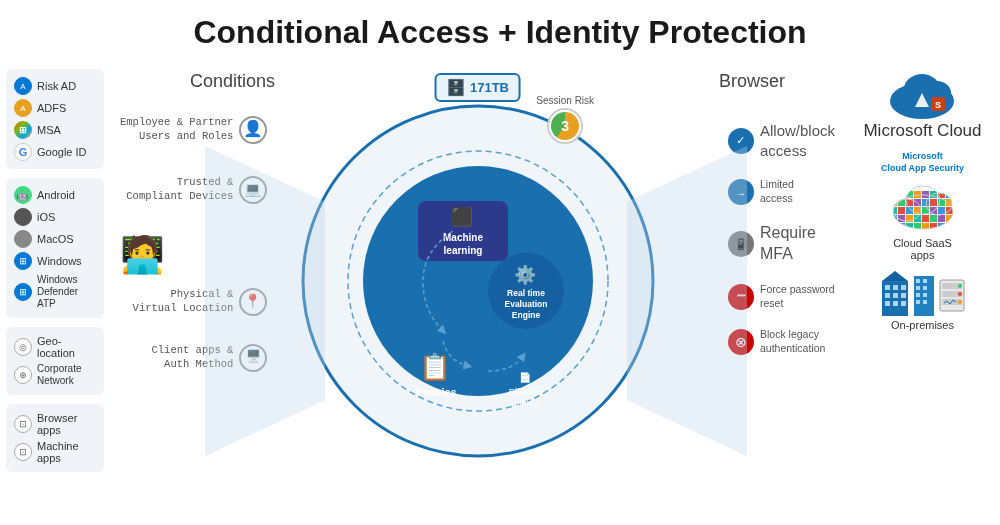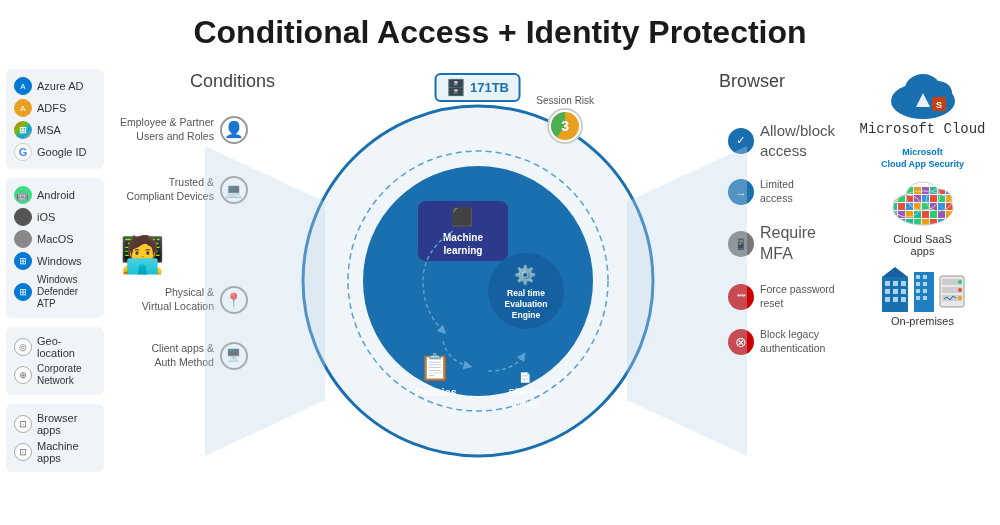--- a/index.html
+++ b/index.html
@@ -122,21 +122,21 @@
 
 <h1 class="main-title">Conditional Access + Identity Protection</h1>
 
 <div class="content-area">
 
   <div class="left-sidebar">
 
     <div class="sidebar-group">
       <div class="sidebar-item">
         <div class="icon-circle icon-azure">A</div>
-        <span>Azure AD</span>
+        <span>Risk AD</span>
       </div>
       <div class="sidebar-item">
         <div class="icon-circle icon-adfs" style="font-size:8px;">A</div>
         <span>ADFS</span>
       </div>
       <div class="sidebar-item">
         <div class="icon-circle icon-msa" style="font-size:8px; background: linear-gradient(135deg,#f25022,#7fba00,#00a4ef,#ffb900); border: none;">
           <span style="font-size:9px;font-weight:700;color:white;">⊞</span>
         </div>
         <span>MSA</span>
@@ -193,21 +193,21 @@
         <span>Machine apps</span>
       </div>
     </div>
   </div>
 
   <div class="center-diagram">
 
     <span class="section-label label-conditions">Conditions</span>
     <span class="section-label label-controls">Browser</span>
 
-    <div style="position:absolute; left:10px; top:55px;">
+    <div style="position:absolute; left:10px; top:55px;font-family:Liberation Mono, monospace;">
       <div style="font-size:10.5px; color:#555; text-align:right; margin-bottom:32px; line-height:1.3; display:flex; align-items:center; gap:6px; justify-content:flex-end;">
         <span>Employee &amp; Partner<br>Users and Roles</span>
         <div style="width:28px;height:28px;border-radius:50%;border:2px solid #999;display:flex;align-items:center;justify-content:center;font-size:16px;color:#999;background:white;">👤</div>
       </div>
       <div style="font-size:10.5px; color:#555; text-align:right; margin-bottom:30px; line-height:1.3; display:flex; align-items:center; gap:6px; justify-content:flex-end;">
         <span>Trusted &amp;<br>Compliant Devices</span>
         <div style="width:28px;height:28px;border-radius:50%;border:2px solid #999;display:flex;align-items:center;justify-content:center;font-size:14px;color:#999;background:white;">💻</div>
       </div>
 
       <div style="display:flex;align-items:center;margin-bottom:10px;">
@@ -321,21 +321,21 @@
         <ellipse cx="35" cy="30" rx="32" ry="18" fill="#1a6faf"></ellipse>
         <ellipse cx="20" cy="28" rx="15" ry="12" fill="#1a6faf"></ellipse>
         <ellipse cx="35" cy="18" rx="18" ry="15" fill="#1a6faf"></ellipse>
         <ellipse cx="50" cy="22" rx="14" ry="12" fill="#1a6faf"></ellipse>
 
         <polygon points="28,36 35,22 42,36" fill="white" opacity="0.9"></polygon>
 
         <rect x="44" y="26" width="14" height="14" rx="2" fill="#d83b01" opacity="0.9"></rect>
         <text x="51" y="37" text-anchor="middle" fill="white" font-size="9" font-weight="bold">S</text>
       </svg>
-      <span style="font-size:14px;color:#333;font-weight:500;font-family:Liberation Mono, monospace;">Microsoft Cloud</span>
+      <span style="font-size:17px;color:#333;font-weight:500;">Microsoft Cloud</span>
     </div>
 
     <div class="cloud-item">
       <div style="font-size:9px;color:#0078d4;font-weight:600;text-align:center;margin-bottom:3px;line-height:1.3;">Microsoft<br>Cloud App Security</div>
 
       <div style="position:relative;margin-bottom:3px;">
         
         <svg width="75" height="55" viewBox="0 0 75 55">
           <defs>
             <clipPath id="cloudClip">

